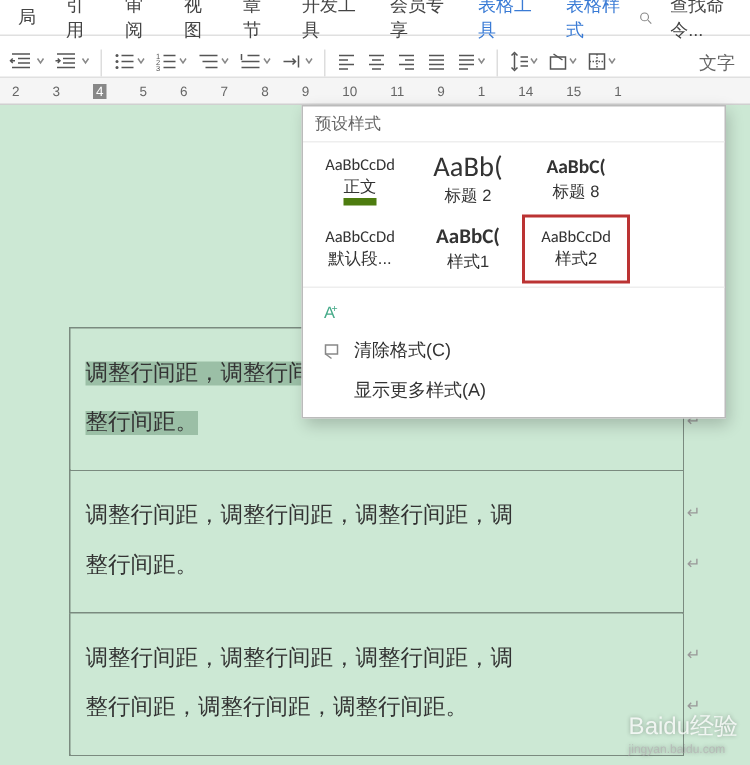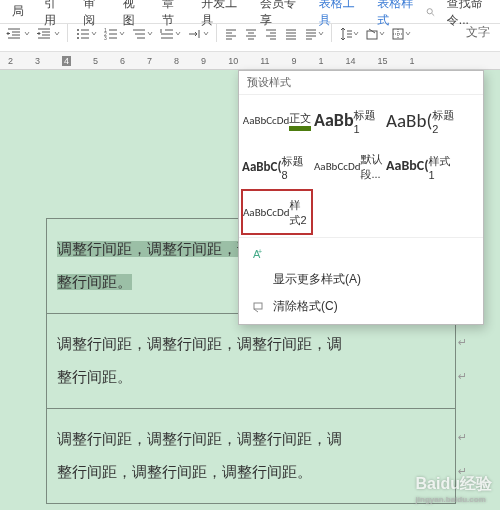--- a/index.html
+++ b/index.html
@@ -4,49 +4,49 @@
   <style>
     * { margin: 0; padding: 0; box-sizing: border-box; }
     body { width: 500px; height: 510px; font-family: "Microsoft YaHei", sans-serif; font-size: 12px; background: #fff; overflow: hidden; position: relative; }
     
     .menubar { display: flex; height: 24px; background: #fff; border-bottom: 1px solid #e0e0e0; align-items: center; padding-left: 2px; }
     .menubar span { padding: 0 10px; color: #444; cursor: pointer; }
     .menubar .blue { color: #3a7bd5; }
     .menubar .search { margin-left: auto; display: flex; align-items: center; color: #888; }
     .menubar .search svg { margin-right: 2px; }
     
-    .toolbar { height: 28px; background: #fff; display: flex; align-items: flex-start; padding: 0 4px; gap: 2px; border-bottom: 1px solid #e0e0e0; }
+    .toolbar { height: 28px; background: #fff; display: flex; align-items: flex-end; padding: 0 4px; gap: 2px; border-bottom: 1px solid #e0e0e0; }
     .tbtn { display: inline-flex; align-items: center; height: 20px; padding: 0 2px; cursor: pointer; color: #555; }
     .tbtn svg { display: block; }
     .sep { width: 1px; height: 18px; background: #ddd; margin: 0 3px; }
     .right-label { margin-left: auto; color: #666; padding-right: 6px; }
     
     .ruler { height: 18px; background: #f5f5f5; border-bottom: 1px solid #d0d0d0; display: flex; align-items: center; font-size: 9px; color: #666; padding-left: 4px; gap: 22px; overflow: hidden; white-space: nowrap; }
     .ruler span:first-child { margin-left: 4px; }
     
     .doc-area { position: relative; height: 440px; background: #cce8d4; }
     
-    .styles-panel { position: absolute; top: 0; right: 16px; width: 246px; background: #fff; border: 1px solid #bbb; box-shadow: 2px 4px 10px rgba(0,0,0,.2); z-index: 10; }
+    .styles-panel { position: absolute; top: 0; right: 16px; width: 283px; background: #fff; border: 1px solid #bbb; box-shadow: 2px 4px 10px rgba(0,0,0,.2); z-index: 10; }
     .panel-title { padding: 4px 8px; font-size: 11px; color: #666; border-bottom: 1px solid #eee; }
     .style-grid { display: flex; flex-wrap: wrap; padding: 2px; }
-    .style-cell { width: 72px; height: 46px; display: flex; align-items: center; justify-content: center; cursor: pointer; border: 1px solid transparent; }
+    .style-cell { width: 72px; height: 46px; display: flex; flex-direction: column; align-items: center; justify-content: center; cursor: pointer; border: 1px solid transparent; }
     .style-cell .preview { font-family: Calibri, sans-serif; color: #333; line-height: 1; }
     .style-cell .label { font-size: 11px; color: #333; margin-top: 2px; }
     .style-cell.body .label { border-bottom: 5px solid #4d7c0f; }
     .style-cell.highlight { border: 2px solid #b33; }
     .menu-list { border-top: 1px solid #eee; padding: 4px 0; }
     .menu-item { display: flex; align-items: center; padding: 5px 12px; cursor: pointer; color: #333; }
     .menu-item svg { margin-right: 8px; }
     
     .table-container { position: absolute; top: 148px; left: 46px; width: 410px; }
     table { border-collapse: collapse; width: 100%; }
     td { border: 1px solid #7a8a7f; padding: 14px 10px; font-size: 15px; line-height: 2.2; color: #333; font-family: SimSun, serif; vertical-align: top; background: #cce8d4; position: relative; }
     .sel { background: #9bbfa6; }
     .para-mark { position: absolute; right: -12px; color: #999; font-size: 11px; }
-    .watermark { position: absolute; right: 8px; bottom: 6px; color: rgba(255,255,255,.8); font-size: 16px; font-weight: bold; text-shadow: 0 0 3px rgba(0,0,0,.3); margin-left: 16px; }
+    .watermark { position: absolute; right: 8px; bottom: 6px; color: rgba(255,255,255,.8); font-size: 16px; font-weight: normal; text-shadow: 0 0 3px rgba(0,0,0,.3); margin-left: 16px; }
     .watermark small { display: block; font-size: 8px; color: rgba(180,180,180,.8); text-align: left; }
   </style>
 </head>
 <body>
 
 <div class="menubar">
   <span>局</span>
   <span>引用</span>
   <span>审阅</span>
   <span>视图</span>
@@ -207,24 +207,20 @@
 
 <div class="doc-area">
   <div class="styles-panel">
     <div class="panel-title">预设样式</div>
     <div class="style-grid">
       <div class="style-cell body">
           <span class="preview" style="font-size:11px">AaBbCcDd</span>
           <span class="label">正文</span>
         </div>
       <div class="style-cell">
-          <span class="preview" style="font-size:18px;font-weight:bold">AaBb</span>
-          <span class="label">标题 1</span>
-        </div>
-      <div class="style-cell">
           <span class="preview" style="font-size:19px;font-weight:normal">AaBb(</span>
           <span class="label">标题 2</span>
         </div>
       <div class="style-cell">
           <span class="preview" style="font-size:13px;font-weight:bold">AaBbC(</span>
           <span class="label">标题 8</span>
         </div>
       <div class="style-cell">
           <span class="preview" style="font-size:11px">AaBbCcDd</span>
           <span class="label">默认段...</span>
@@ -239,29 +235,29 @@
         </div>
     </div>
     <div class="menu-list">
       <div class="menu-item">
           <svg width="14" height="14">
             <text x="2" y="11" font-size="11" fill="#4a8">A</text>
             <text x="7" y="7" font-size="7" fill="#4a8">+</text>
           </svg>
         </div>
       <div class="menu-item">
-          <svg width="14" height="14"></svg>
-          <span>显示更多样式(A)</span>
-        </div>
-      <div class="menu-item">
           <svg width="14" height="14">
             <rect x="3" y="3" width="8" height="6" fill="none" stroke="#888"></rect>
             <path d="M3 9l4 3" stroke="#888"></path>
           </svg>
           <span>清除格式(C)</span>
+        </div>
+      <div class="menu-item">
+          <svg width="14" height="14"></svg>
+          <span>显示更多样式(A)</span>
         </div>
     </div>
   </div>
 
   <div class="table-container">
     <table>
       <tbody>
           <tr>
             <td><span class="sel">调整行间距，调整行间距，调整行间距，调</span><span class="para-mark" style="top:16px">↵</span><br><span class="sel">整行间距。</span><span class="para-mark" style="top:50px">↵</span></td>
           </tr>

